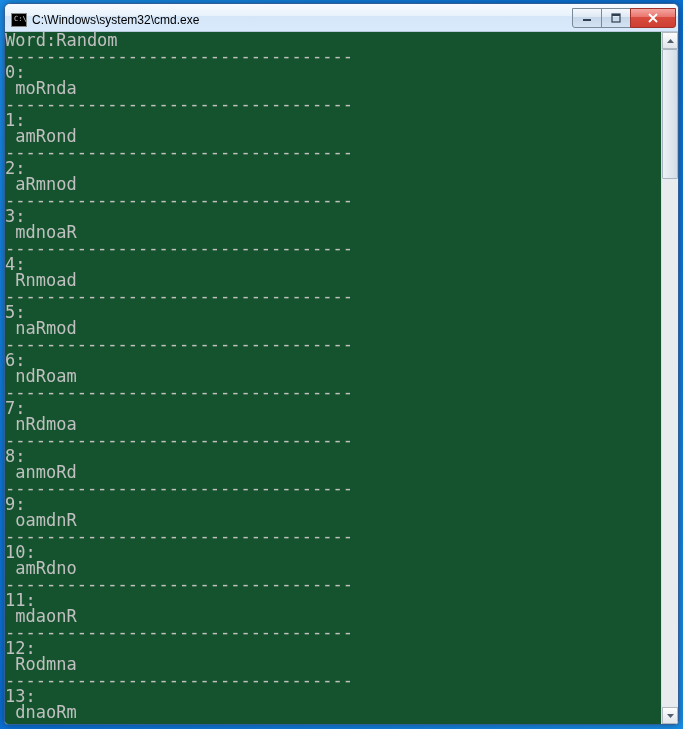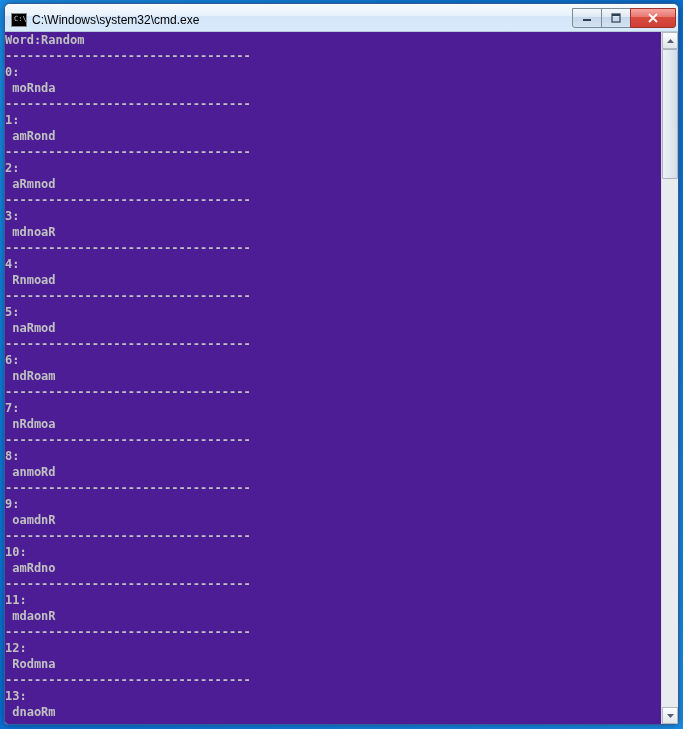--- a/index.html
+++ b/index.html
@@ -83,26 +83,26 @@
   .win-btn svg { display: block; }
   .client {
     flex: 1;
     background: #f0f0f0;
     padding: 0;
     display: flex;
     overflow: hidden;
   }
   .console {
     flex: 1;
-    background: #4c1d95;
+    background: #14532d;
     color: #c0c0c0;
     font-family: "Lucida Console", Consolas, monospace;
-    font-size: 12px;
+    font-size: 17px;
     line-height: 16px;
-    font-weight: bold;
+    font-weight: normal;
     padding: 0;
     overflow: hidden;
     white-space: pre;
   }
   .console-line { white-space: pre; }
   .scrollbar {
     width: 17px;
     background: #f0f0f0;
     border-left: 1px solid #ddd;
     display: flex;

